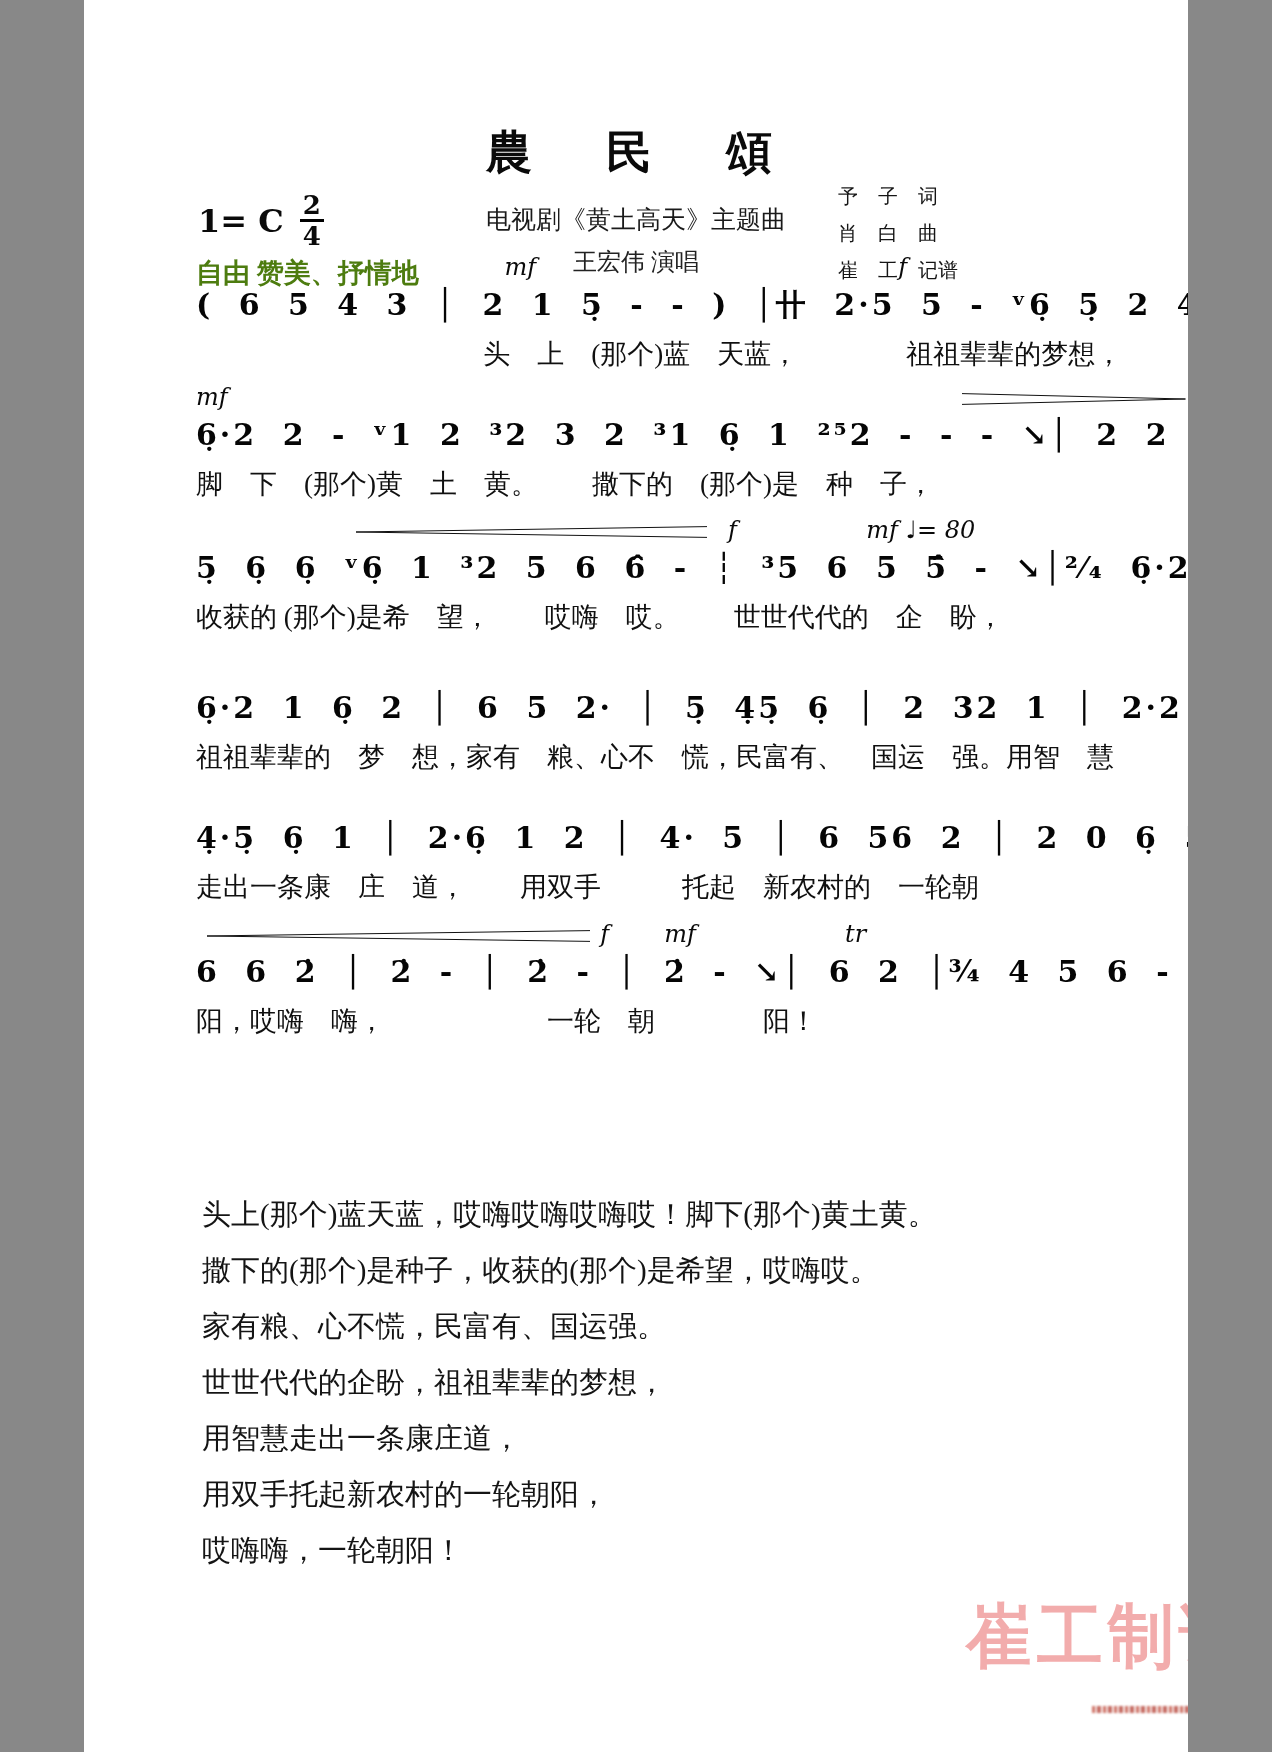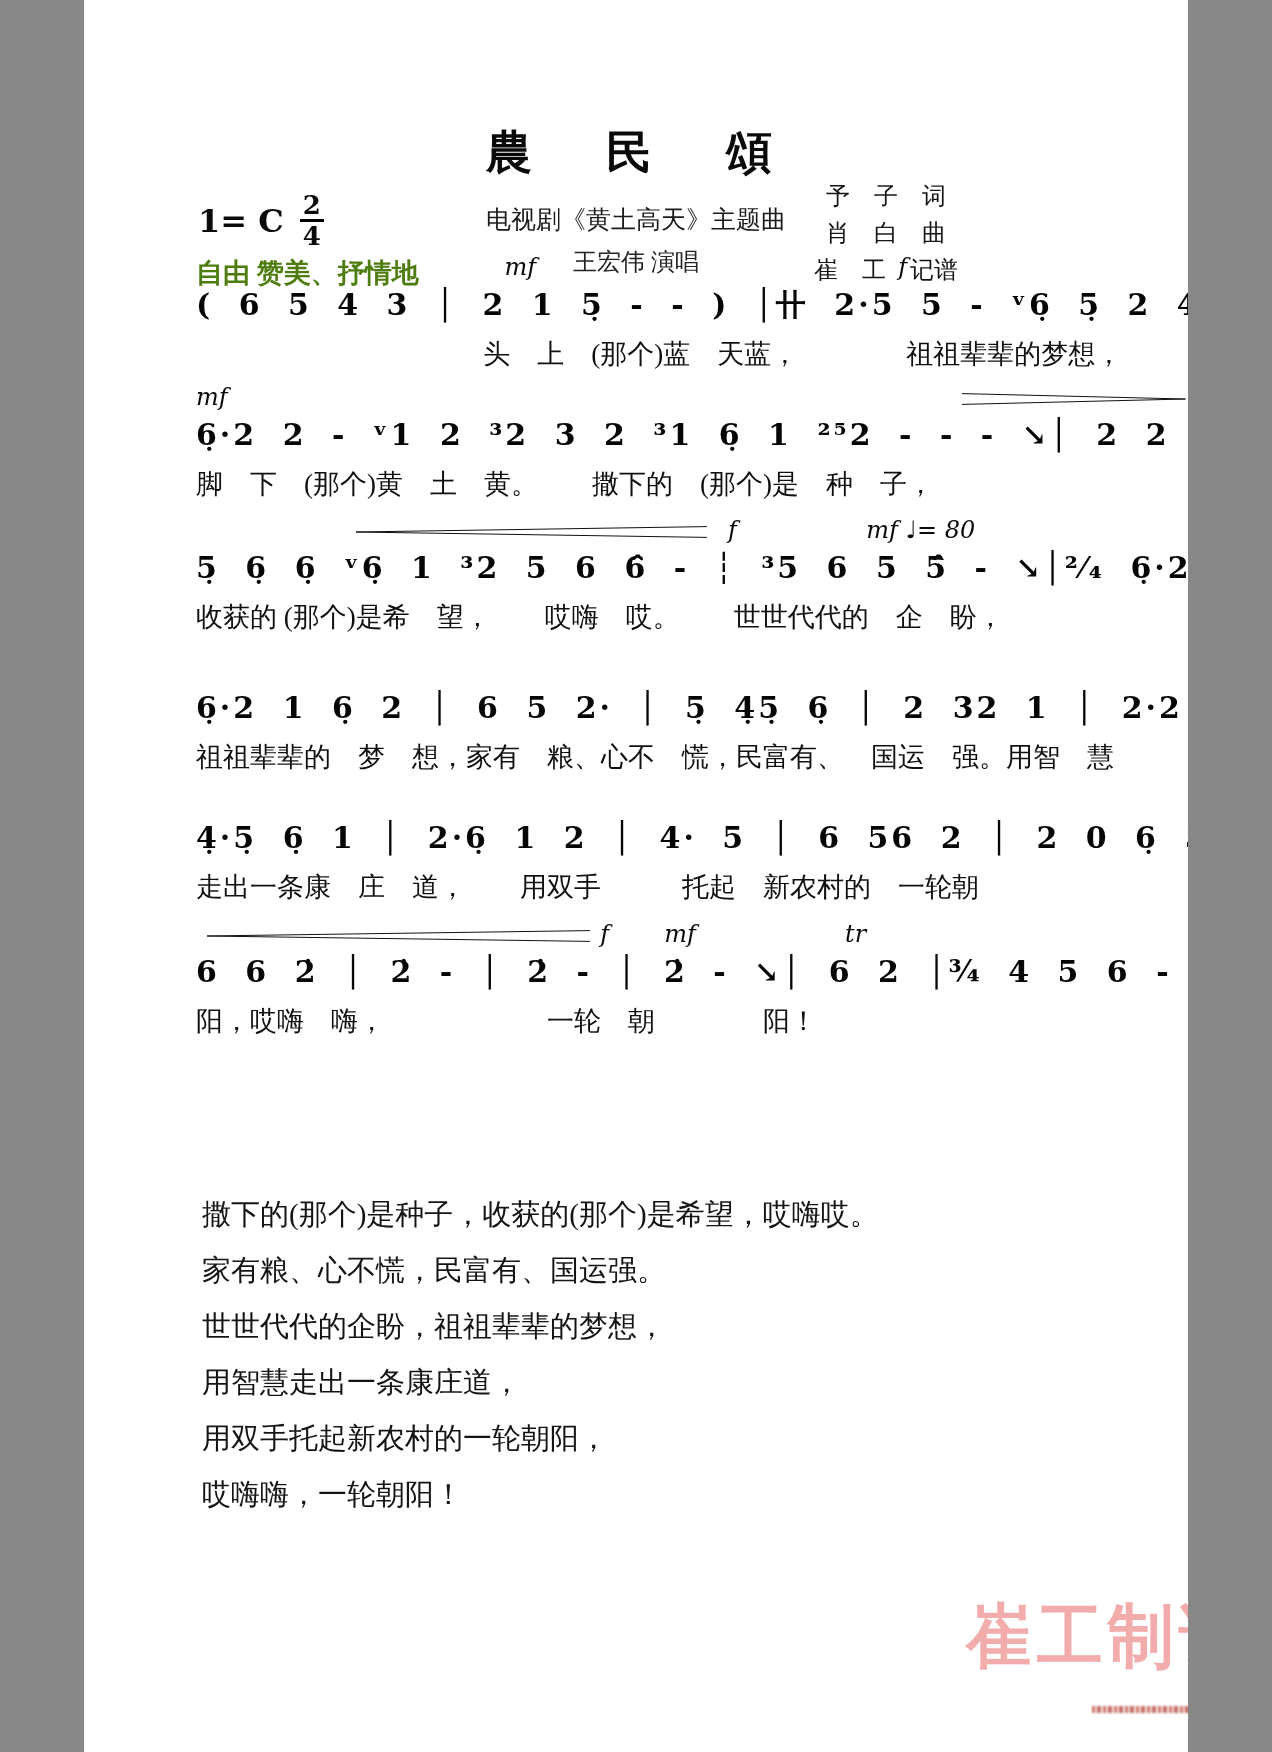--- a/index.html
+++ b/index.html
@@ -7,22 +7,22 @@
     position:relative;width:1104px;height:1752px;margin:0 auto;
     background:#ffffff;overflow:hidden;
     font-family:"Liberation Serif","DejaVu Serif",serif;color:#111;
   }
   
   .title{
     position:absolute;top:122px;left:0;right:0;text-align:center;
     font-size:46px;font-weight:700;letter-spacing:14px;color:#0a0a0a;
   }
   .credits{
-    position:absolute;top:178px;right:230px;text-align:center;
-    font-size:24px;line-height:37px;color:#151515;
+    position:absolute;top:178px;right:230px;text-align:left;
+    font-size:20px;line-height:37px;color:#151515;
   }
   .keysig{
     position:absolute;top:192px;left:114px;font-size:32px;font-weight:700;
     display:flex;align-items:center;gap:16px;color:#0a0a0a;
     font-family:"DejaVu Serif",serif;
   }
   .timesig{display:inline-flex;flex-direction:column;align-items:center;line-height:1;font-size:26px;}
   .timesig .tnum{border-bottom:3px solid #000;padding:0 3px 1px 3px;}
   .timesig .tden{padding-top:1px;}
   .expression{
@@ -132,20 +132,21 @@
         <span class="mark" style="left: 61%;">tr</span>
         <svg class="hairpin" viewBox="0 0 100 10" preserveAspectRatio="none" style="left: 1%; width: 36%;">
           <path d="M100 0.5 L0 5 L100 9.5" fill="none" stroke="#111" stroke-width="1" vector-effect="non-scaling-stroke"></path>
         </svg>
         <div class="notes">6  6 2̇ │ 2̇ - │ 2̇ - │ 2̇ - ↘│ 6  2 │¾ 4 5 6 - │²⁄₄ ⁵⁶5 - │ 5 - │ 5 - ‖</div>
         <div class="lyrics" style="padding-left: 0%;">阳，哎嗨　嗨，　　　　　　一轮　朝　　　　阳！</div>
       </div>
     </div>
 
   <div class="lyrics-block" id="lyricsBlock">
+      <div>头上(那个)蓝天蓝，哎嗨哎嗨哎嗨哎！脚下(那个)黄土黄。</div>
       <div>撒下的(那个)是种子，收获的(那个)是希望，哎嗨哎。</div>
       <div>家有粮、心不慌，民富有、国运强。</div>
       <div>世世代代的企盼，祖祖辈辈的梦想，</div>
       <div>用智慧走出一条康庄道，</div>
       <div>用双手托起新农村的一轮朝阳，</div>
       <div>哎嗨嗨，一轮朝阳！</div>
     </div>
 
   <div class="watermark" id="watermark" style="color: rgb(242, 168, 168);">崔工制谱</div>
   <div class="red-smudge"></div>

